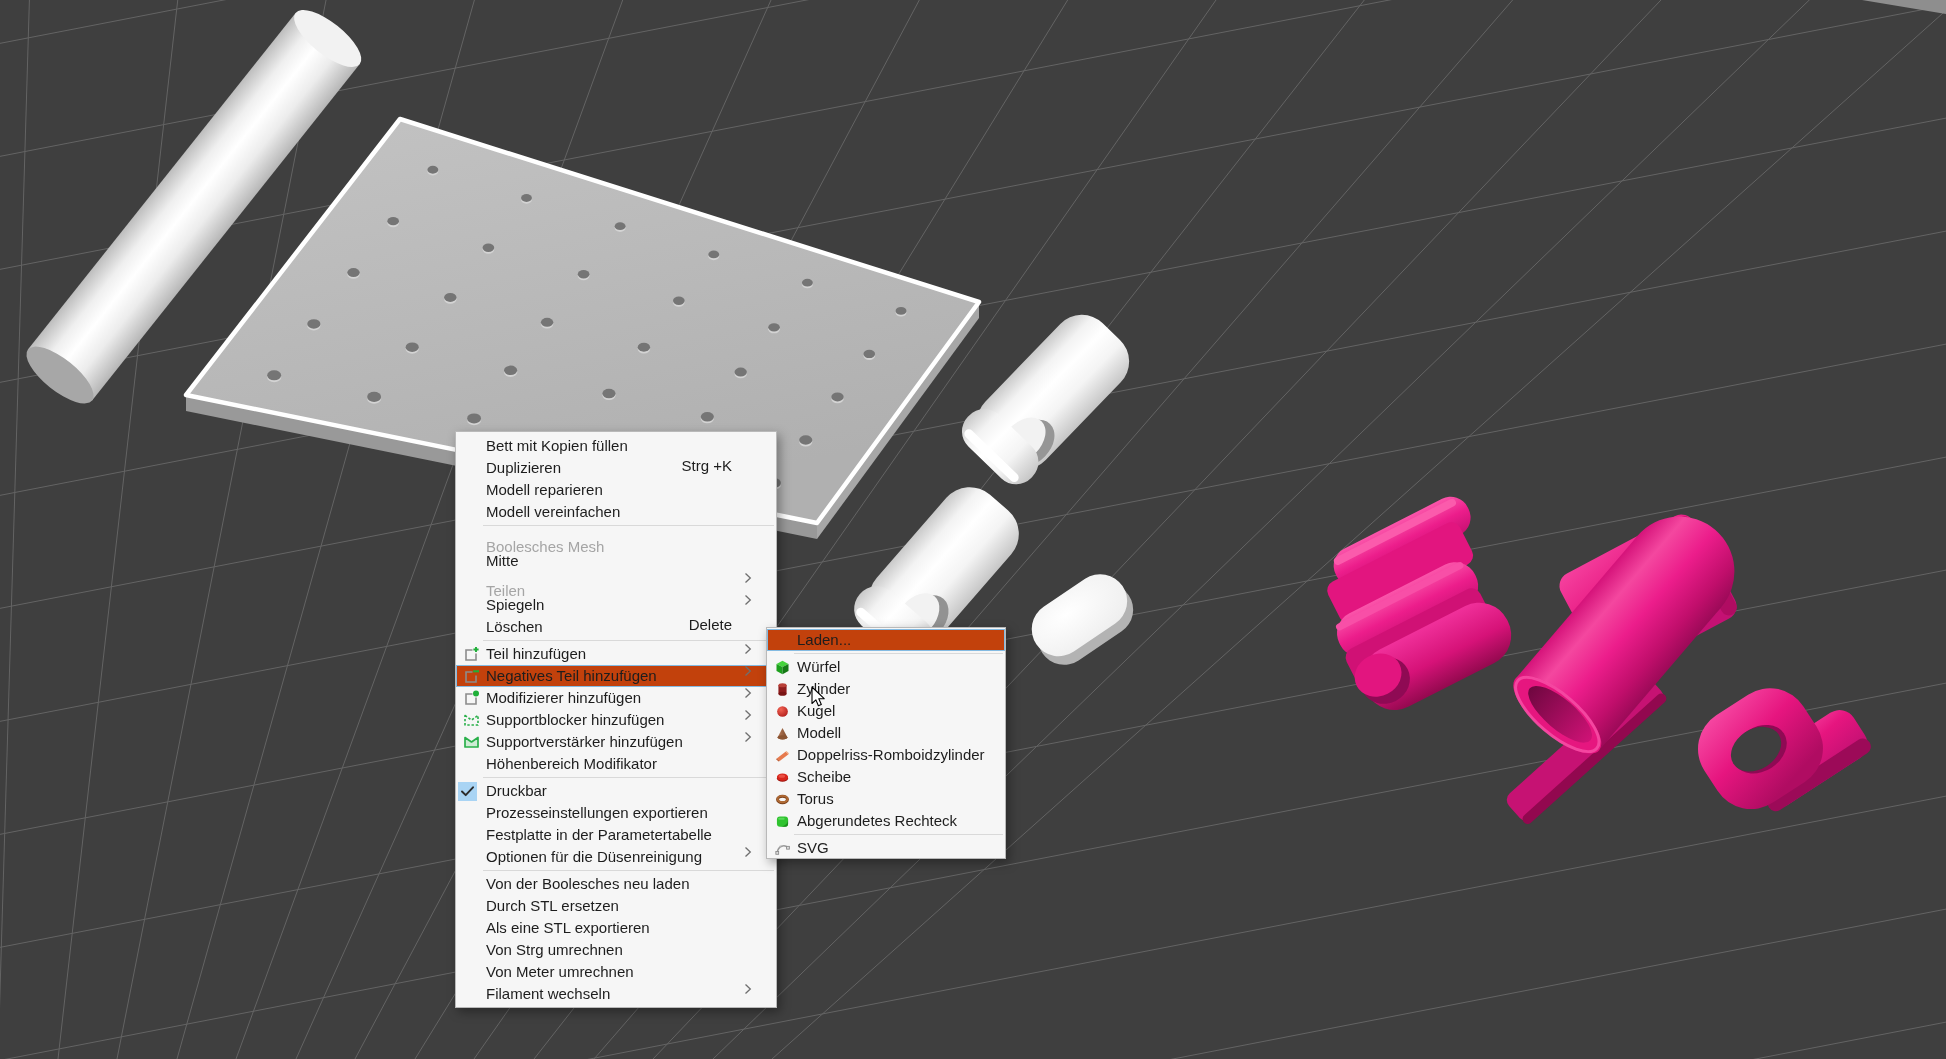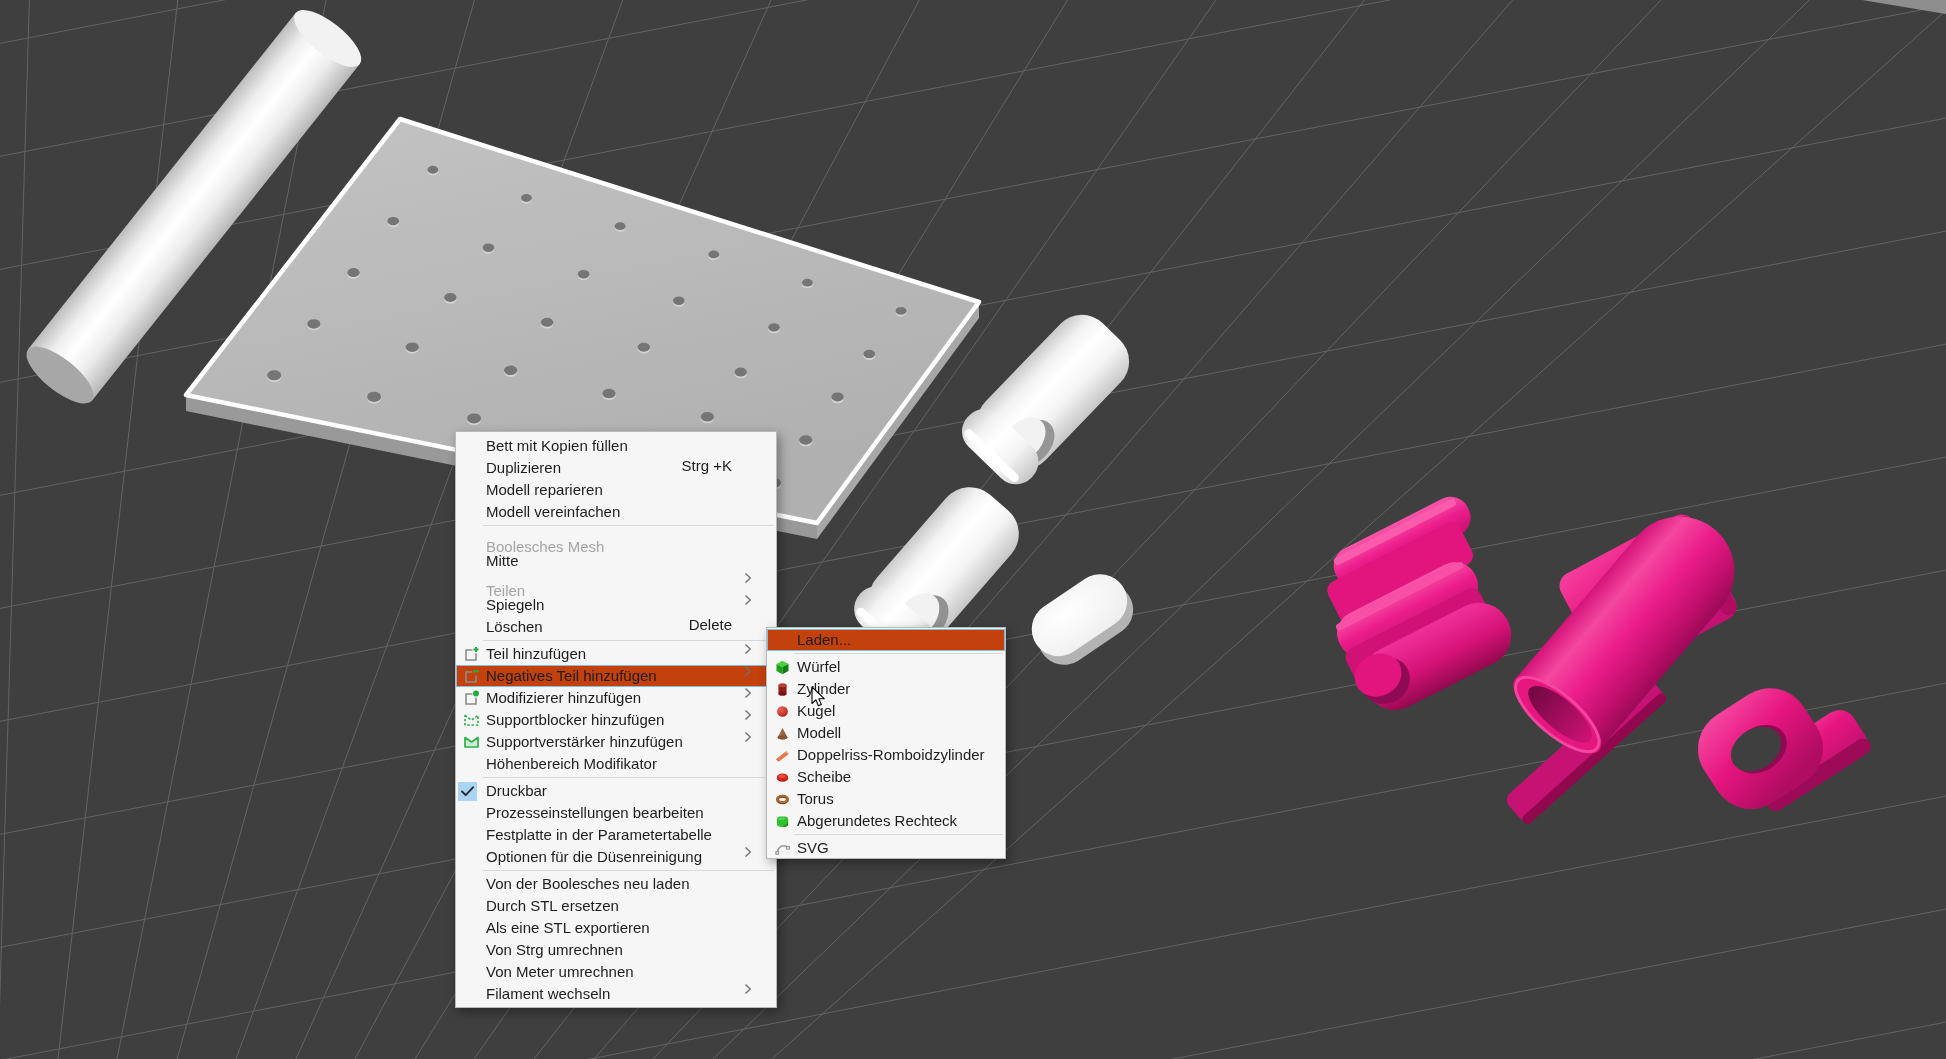--- a/index.html
+++ b/index.html
@@ -407,21 +407,21 @@
             <svg width="13" height="11" viewBox="0 0 13 11">
               <path d="M1,5.5 L4.7,9.2 L12,1.3" fill="none" stroke="#2b2b2b" stroke-width="1.9" stroke-linecap="round" stroke-linejoin="round"></path>
             </svg>
           </div>
         </div>
         <span class="lbl">Druckbar</span>
         <span class="arr"></span>
       </div>
       <div class="mi">
         <div class="gutter"></div>
-        <span class="lbl">Prozesseinstellungen bearbeiten</span>
+        <span class="lbl">Prozesseinstellungen exportieren</span>
         <span class="arr"></span>
       </div>
       <div class="mi">
         <div class="gutter"></div>
         <span class="lbl">Festplatte in der Parametertabelle</span>
         <span class="arr"></span>
       </div>
       <div class="mi">
         <div class="gutter"></div>
         <span class="lbl">Optionen für die Düsenreinigung</span>

